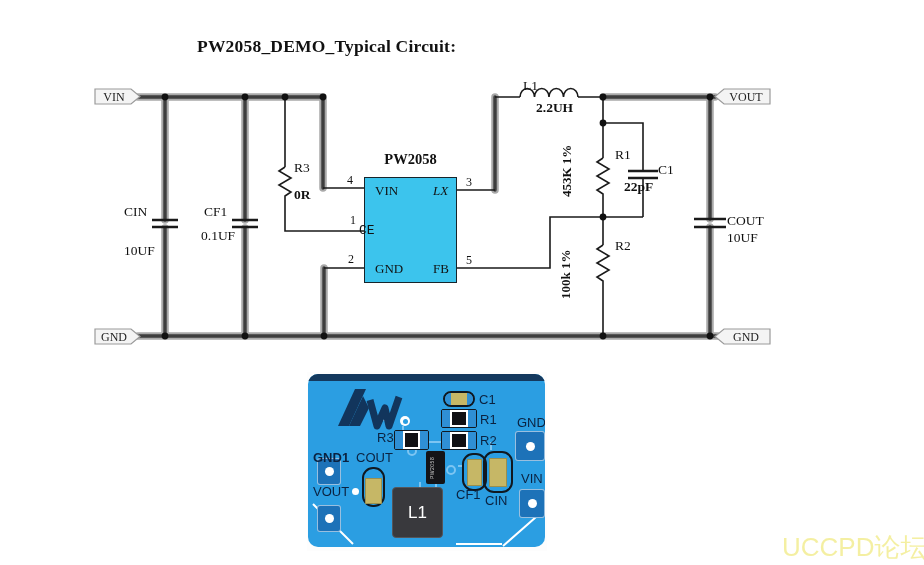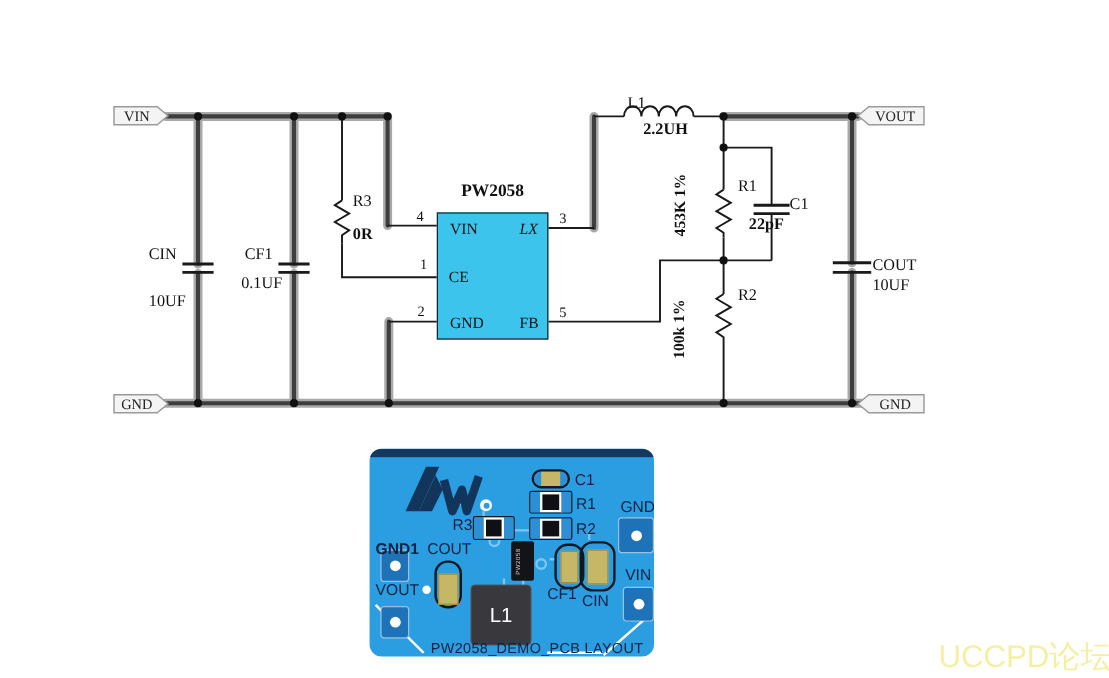--- a/index.html
+++ b/index.html
@@ -48,20 +48,21 @@
   .wdot{position:absolute;width:7px;height:7px;border-radius:50%;background:#fff;}
   
   .watermark{position:absolute;left:782px;top:530px;font-family:"Liberation Sans",sans-serif;
              font-size:26px;color:#F4EF9E;opacity:.95;white-space:nowrap;}
 </style>
 </head>
 <body>
 
 <div class="screen">
 
+  <div class="title">PW2058_DEMO_Typical Circuit:</div>
 
   <svg class="abs" style="left:0;top:0;" width="924" height="565" viewBox="0 0 924 565">
 
     <g fill="none" stroke="#a9a9a9" stroke-width="7.5" stroke-linecap="round" stroke-linejoin="round">
       <path d="M138,97 H323 V188 M165,97 V220 M165,228 V336 M245,97 V220 M245,228 V336 M324,268 V336 M495,190 V97 M603,97 H715 M710,97 V219 M710,227 V336 M138,336 H718"></path>
     </g>
 
     <g fill="none" stroke="#3e3e3e" stroke-width="3.4" stroke-linecap="round" stroke-linejoin="round">
       <path d="M138,97 H323 V188 M165,97 V220 M165,228 V336 M245,97 V220 M245,228 V336 M324,268 V336 M495,190 V97 M603,97 H715 M710,97 V219 M710,227 V336 M138,336 H718"></path>
     </g>
@@ -103,21 +104,21 @@
   </svg>
 
   <div class="tagtext" style="left:95px;top:90px;width:38px;">VIN</div>
   <div class="tagtext" style="left:95px;top:330px;width:38px;">GND</div>
   <div class="tagtext" style="left:723px;top:90px;width:46px;">VOUT</div>
   <div class="tagtext" style="left:723px;top:330px;width:46px;">GND</div>
 
   <div class="ic"></div>
   <div class="slabel sbold" style="left:364px;top:151px;width:93px;text-align:center;font-size:14.5px;">PW2058</div>
   <div class="icpin" style="left:375px;top:183px;">VIN</div>
-  <div class="icpin" style="left:374px;top:223px;">CE</div>
+  <div class="icpin" style="left:359px;top:223px;font-family:Liberation Mono, monospace;">CE</div>
   <div class="icpin" style="left:375px;top:261px;">GND</div>
   <div class="icpin" style="left:433px;top:183px;font-style:italic;">LX</div>
   <div class="icpin" style="left:433px;top:261px;">FB</div>
 
   <div class="pin" style="left:347px;top:173px;">4</div>
   <div class="pin" style="left:350px;top:213px;">1</div>
   <div class="pin" style="left:348px;top:252px;">2</div>
   <div class="pin" style="left:466px;top:175px;">3</div>
   <div class="pin" style="left:466px;top:253px;">5</div>
 
@@ -217,19 +218,18 @@
       <div class="pcb-label" style="left:5px;top:110px;">VOUT</div>
       <div class="pcb-label" style="left:69px;top:56px;">R3</div>
       <div class="pcb-label" style="left:171px;top:18px;">C1</div>
       <div class="pcb-label" style="left:172px;top:38px;">R1</div>
       <div class="pcb-label" style="left:172px;top:59px;">R2</div>
       <div class="pcb-label" style="left:209px;top:41px;">GND</div>
       <div class="pcb-label" style="left:213px;top:97px;">VIN</div>
       <div class="pcb-label" style="left:148px;top:113px;">CF1</div>
       <div class="pcb-label" style="left:177px;top:119px;">CIN</div>
 
-      <div class="pcb-caption" style="left:51px;top:159px;">PW2058_DEMO_PCB LAYOUT</div>
     </div>
   </div>
 
   <div class="watermark">UCCPD论坛</div>
 
 </div>
 
 </body></html>

